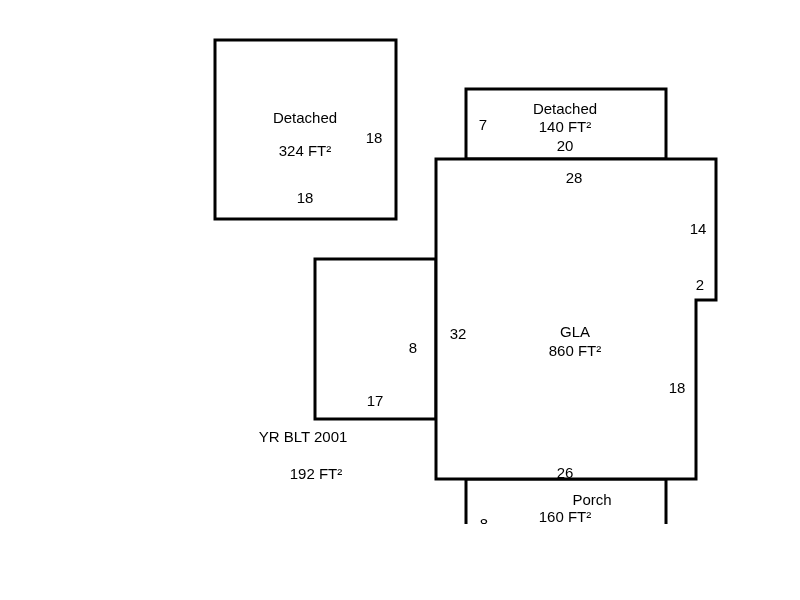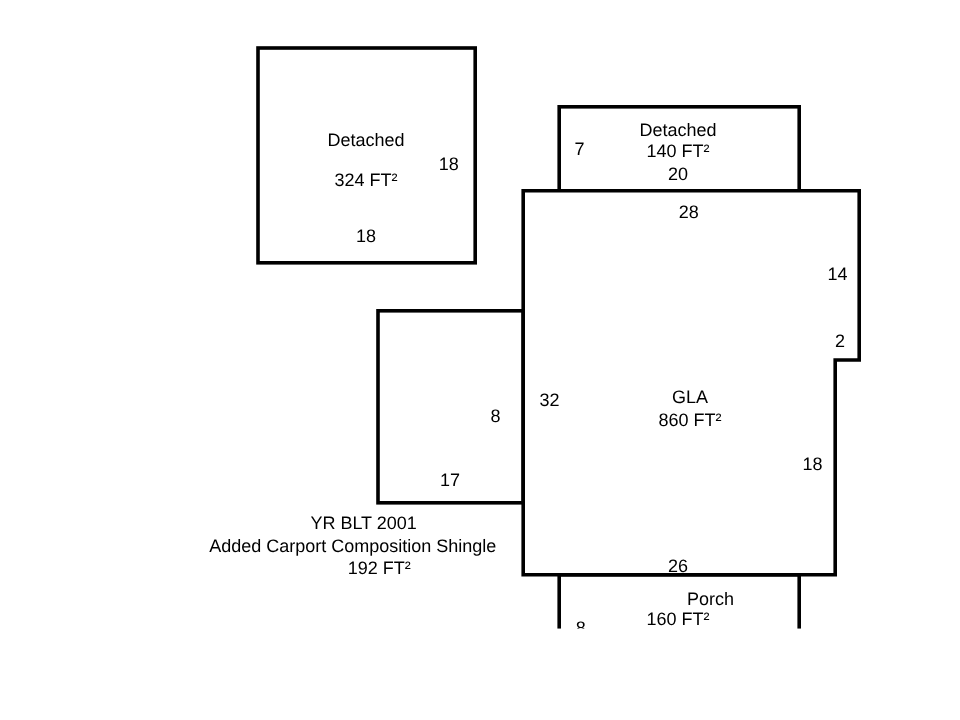--- a/index.html
+++ b/index.html
@@ -59,16 +59,15 @@
 
   <span class="lbl" style="left:369px; top:348px">8</span>
   <span class="lbl" style="left:331px; top:401px">17</span>
 
   <span class="lbl" style="left:548px; top:500px">Porch</span>
   <span class="lbl" style="left:521px; top:517px">160 FT²</span>
   <span class="lbl" style="left:440px; top:524px">8</span>
   <span class="lbl" style="left:521px; top:546px">20</span>
 
   <span class="lbl" style="left:259px; top:437px">YR BLT 2001</span>
-  <span class="lbl" style="left:250px; top:456px">Added Carport Composition Shingle</span>
   <span class="lbl" style="left:272px; top:474px">192 FT²</span>
 
 </div>
 
 </body></html>

